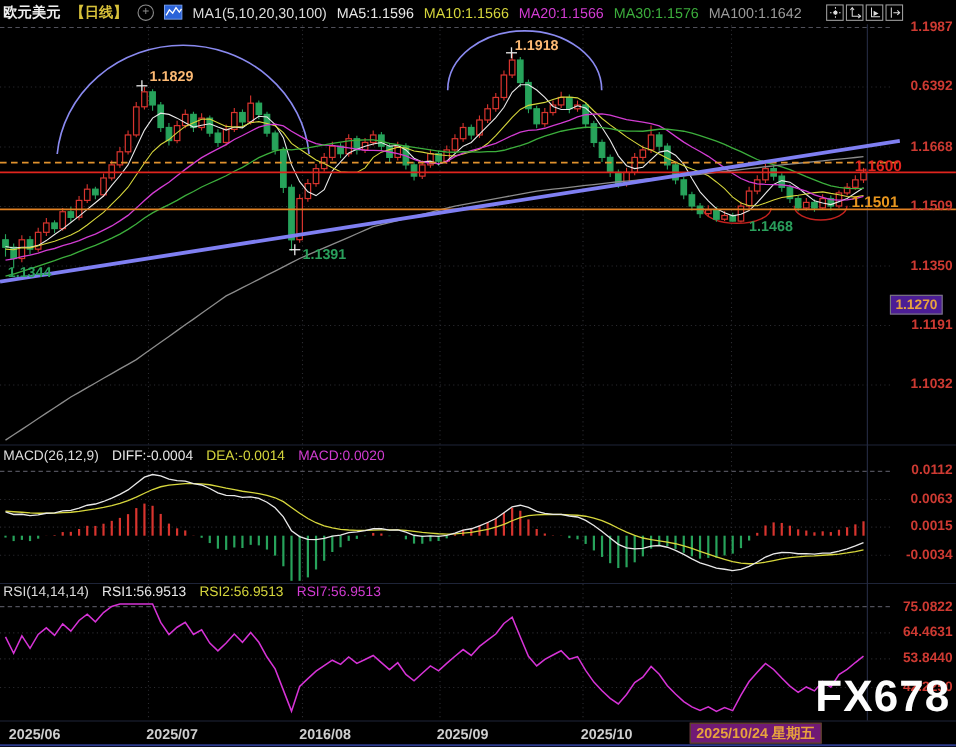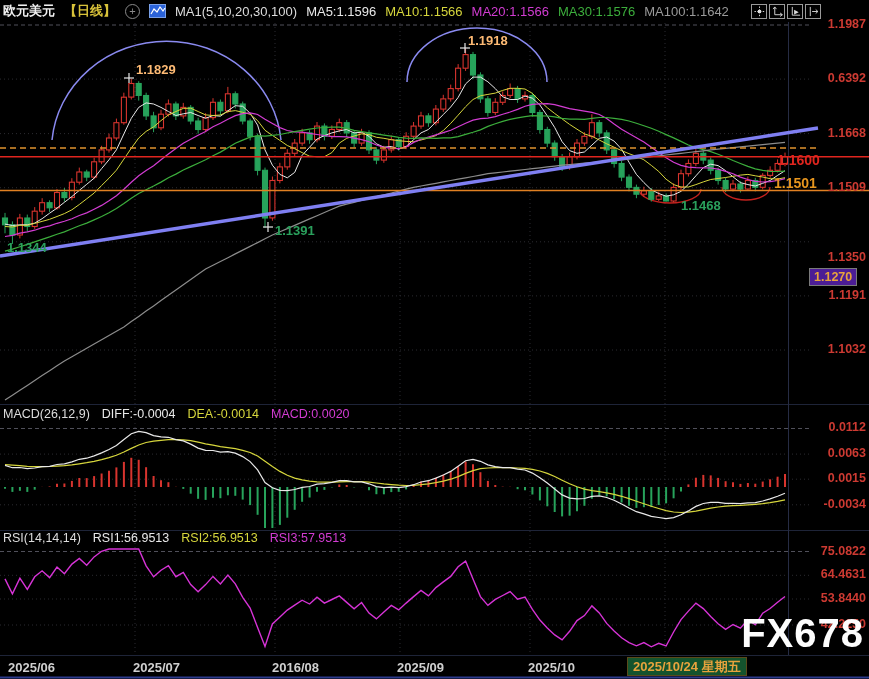--- a/index.html
+++ b/index.html
@@ -16,26 +16,26 @@
   .c-green{color:#3cae3c;} .c-gray{color:#9a9a9a;} .c-lt{color:#dcdcdc;}
   .tool-icons{position:absolute;left:751px;top:4px;display:flex;gap:2px;z-index:7;}
   .tbox{width:14px;height:13px;border:1px solid #9a9a9a;display:flex;
         align-items:center;justify-content:center;background:#000;}
   .axis-label{position:absolute;right:3px;font-size:12.5px;font-weight:600;
               color:#cd3a32;z-index:4;line-height:15px;}
   .x-label{position:absolute;top:660px;font-size:13px;font-weight:700;color:#cfcfcf;z-index:4;}
   .ann{position:absolute;font-size:13px;font-weight:700;z-index:4;line-height:14px;}
   .ann-red{color:#fdba74;} .ann-green{color:#2aa05c;}
   .tag{position:absolute;font-size:14px;font-weight:700;z-index:6;line-height:14px;}
-  .tag-red{left:777px;top:153px;color:#e0251e;}
+  .tag-red{left:777px;top:143px;color:#e0251e;}
   .tag-orange{left:774px;top:176px;color:#e8961e;}
   .crosshair-price{position:absolute;left:809px;top:268px;border:1px solid #7a7a7a;
               background:#4c1d95;color:#e8a33d;font-size:12.5px;font-weight:600;
               padding:1px 4px;z-index:6;}
-  .date-box{position:absolute;left:627px;top:657px;background:#14532d;
+  .date-box{position:absolute;left:627px;top:657px;background:#701a75;
             border:1px solid #5a4a1a;color:#e8a33d;font-size:13px;font-weight:700;
             padding:0 5px;line-height:17px;z-index:6;}
   .panel-header{position:absolute;left:3px;font-size:12.5px;z-index:4;display:flex;gap:12px;}
   #macd-header{top:407px;} #rsi-header{top:531px;}
   .watermark{position:absolute;right:5px;top:611px;font-size:40px;font-weight:700;
              color:#fdfdfd;z-index:7;letter-spacing:1px;}
 </style>
 </head>
 <body>
 
@@ -459,34 +459,34 @@
     <span class="c-lt">MACD(26,12,9)</span>
     <span class="c-white">DIFF:-0.0004</span>
     <span class="c-yellow">DEA:-0.0014</span>
     <span class="c-magenta">MACD:0.0020</span>
   </div>
 
   <div class="panel-header" id="rsi-header">
     <span class="c-lt">RSI(14,14,14)</span>
     <span class="c-white">RSI1:56.9513</span>
     <span class="c-yellow">RSI2:56.9513</span>
-    <span class="c-magenta">RSI3:57.9513</span>
+    <span class="c-magenta">RSI7:56.9513</span>
   </div>
 
   <div class="tag tag-red">1.1600</div>
   <div class="tag tag-orange">1.1501</div>
   <div class="crosshair-price">1.1270</div>
   <div class="date-box">2025/10/24 星期五</div>
   <div class="watermark">FX678</div>
 
 <div class="axis-label" style="top: 17px;">1.1987</div>
     <div class="axis-label" style="top: 71.1182px;">0.6392</div>
     <div class="axis-label" style="top: 125.577px;">1.1668</div>
     <div class="axis-label" style="top: 179.695px;">1.1509</div>
-    <div class="axis-label" style="top: 233.813px; margin-top: 16px;">1.1350</div>
+    <div class="axis-label" style="top: 233.813px;">1.1350</div>
     <div class="axis-label" style="top: 287.931px;">1.1191</div>
     <div class="axis-label" style="top: 342.05px;">1.1032</div>
     <div class="axis-label" style="top: 420.491px;">0.0112</div>
     <div class="axis-label" style="top: 446.089px;">0.0063</div>
     <div class="axis-label" style="top: 471.164px;">0.0015</div>
     <div class="axis-label" style="top: 496.762px;">-0.0034</div>
     <div class="axis-label" style="top: 543.5px;">75.0822</div>
     <div class="axis-label" style="top: 567.253px;">64.4631</div>
     <div class="axis-label" style="top: 591.006px;">53.8440</div>
     <div class="axis-label" style="top: 616.995px;">42.2250</div>

